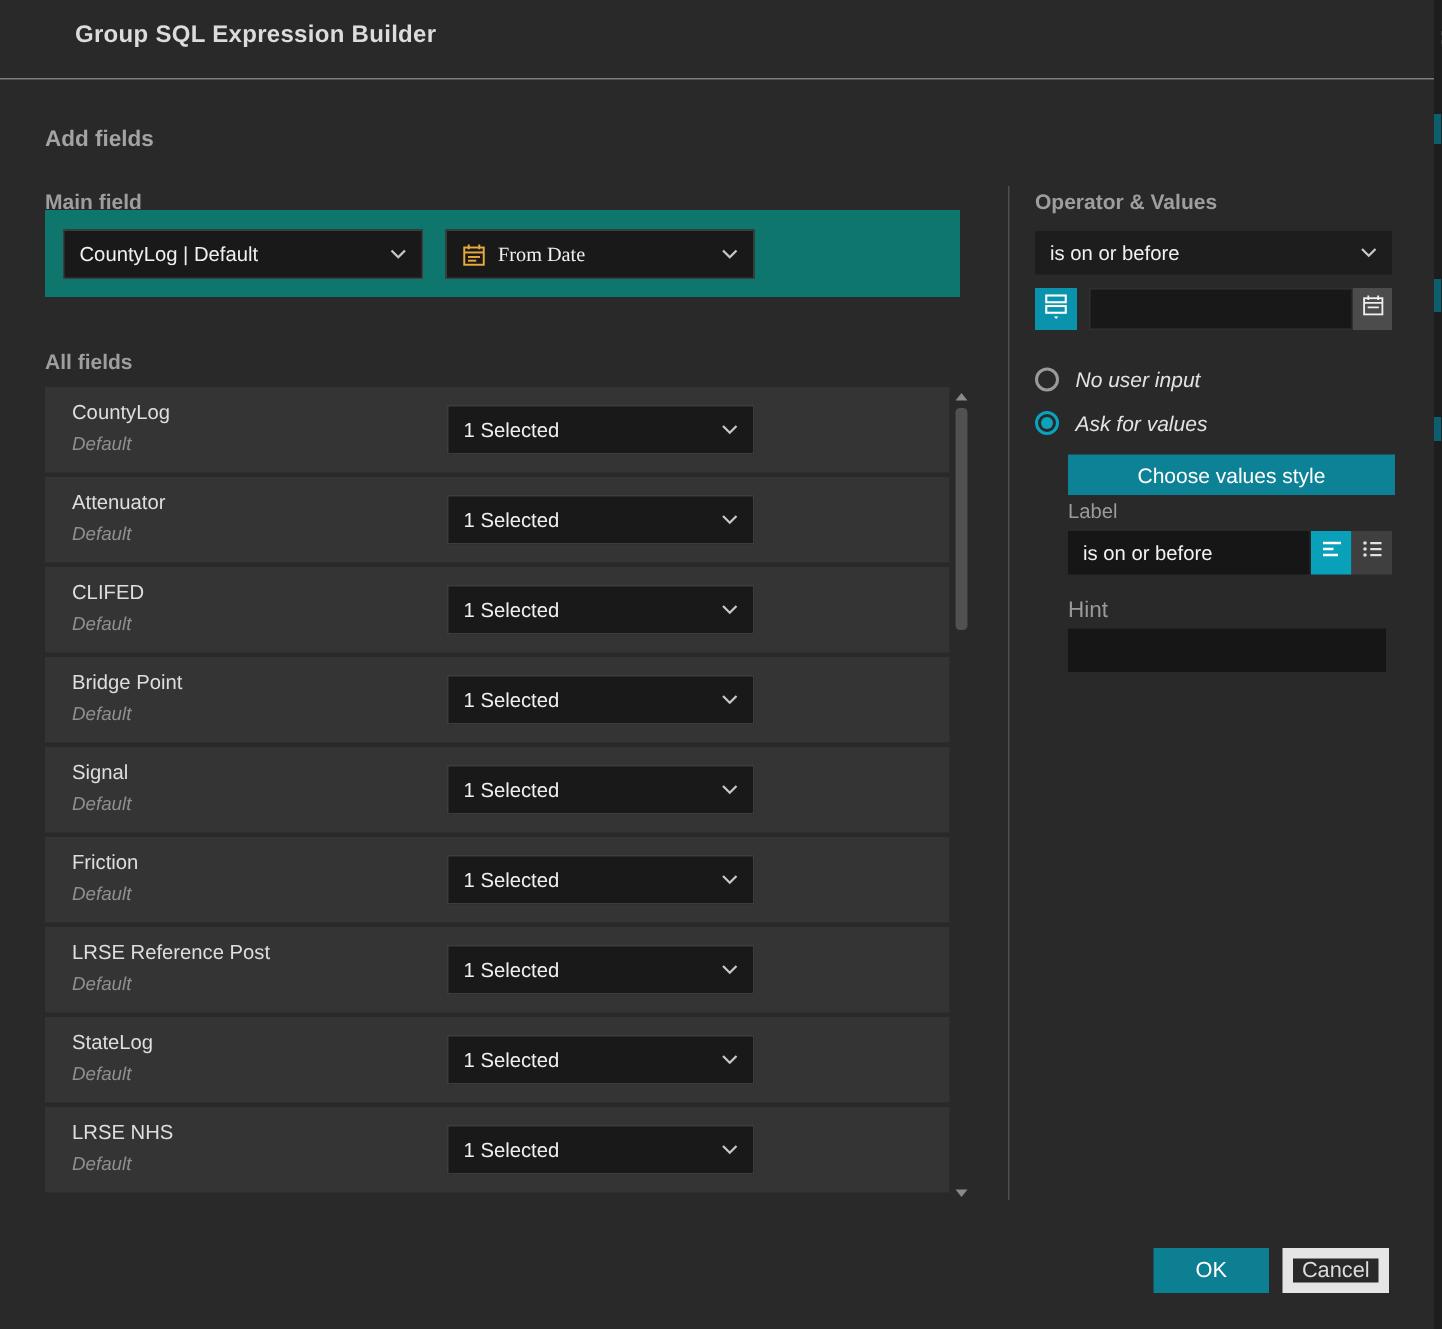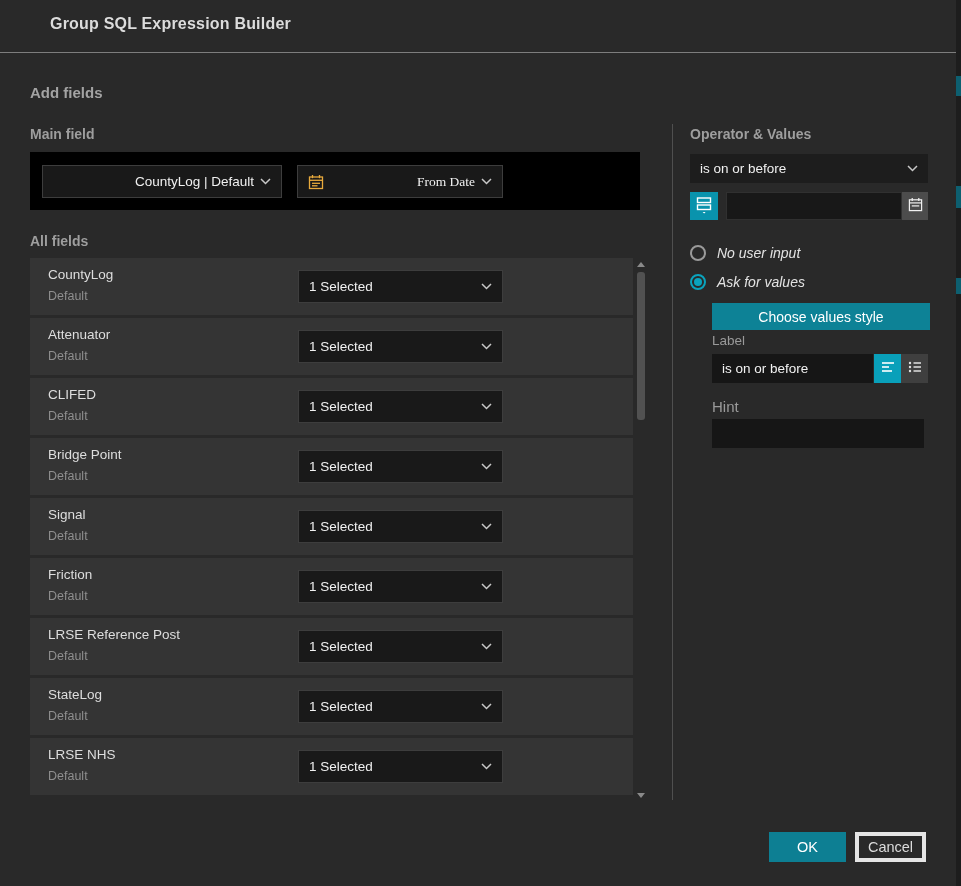--- a/index.html
+++ b/index.html
@@ -30,29 +30,29 @@
   
   .select {
     background:#191919; border:1px solid #3d3d3d; height:33px;
     display:flex; align-items:center; padding:0 10px; cursor:pointer;
     color:#f0f0f0; font-size:13.5px;
   }
   .select .lbl { flex:1 1 auto; white-space:nowrap; overflow:hidden; }
   .select .chev { flex:0 0 auto; margin-left:6px; }
 
   
-  .main-box { position:absolute; left:30px; top:152px; width:610px; height:58px; background:#000000;text-align:right; }
+  .main-box { position:absolute; left:30px; top:140px; width:610px; height:58px; background:#0f766e; }
   .sel-layer { position:absolute; left:12px; top:13px; width:240px; }
   .sel-field { position:absolute; left:267px; top:13px; width:206px;font-family:Liberation Serif, serif; }
   .sel-field .cal { margin-right:8px; display:flex; }
 
   
   .row { position:absolute; left:30px; width:603px; height:57px; background:#343434; }
   .row-name { position:absolute; left:18px; top:9px; font-size:13.5px; color:#dedede; }
-  .row-sub  { position:absolute; left:18px; top:31px; font-size:12.5px; color:#8f8f8f; }
+  .row-sub  { position:absolute; left:18px; top:31px; font-size:12.5px; color:#8f8f8f;font-style:italic; }
   .row-select { position:absolute; left:268px; top:12px; width:205px; }
 
   
   .sb-track { position:absolute; left:636px; top:258px; width:10px; height:542px; }
   .sb-up { position:absolute; left:637px; top:262px; width:0; height:0; border-left:4px solid transparent; border-right:4px solid transparent; border-bottom:5px solid #8a8a8a; }
   .sb-thumb { position:absolute; left:637px; top:272px; width:8px; height:148px; background:#515151; border-radius:3px; }
   .sb-down { position:absolute; left:637px; top:793px; width:0; height:0; border-left:4px solid transparent; border-right:4px solid transparent; border-top:5px solid #8a8a8a; }
 
   
   .v-divider { position:absolute; left:672px; top:124px; width:1px; height:676px; background:#4f4f4f; }
@@ -73,21 +73,21 @@
   .lbl-label { position:absolute; left:712px; top:333px; font-size:13.5px; color:#9a9a9a; }
   .label-input { position:absolute; left:712px; top:354px; width:161px; height:29px; background:#161616; border:none; color:#f2f2f2; font-size:13.5px; padding:0 10px; font-family:"Liberation Sans", sans-serif; }
   .tog-left { position:absolute; left:874px; top:354px; width:27px; height:29px; background:#09a0ba; display:flex; align-items:center; justify-content:center; cursor:pointer; }
   .tog-list { position:absolute; left:901px; top:354px; width:27px; height:29px; background:#3f3f3f; display:flex; align-items:center; justify-content:center; cursor:pointer; }
 
   .lbl-hint { position:absolute; left:712px; top:398px; font-size:15px; color:#9a9a9a; }
   .hint-input { position:absolute; left:712px; top:419px; width:212px; height:29px; background:#161616; border:none; color:#f2f2f2; font-size:13.5px; padding:0 10px; font-family:"Liberation Sans", sans-serif; }
 
   
   .btn-ok { position:absolute; left:769px; top:832px; width:77px; height:30px; background:#0d7f93; color:#fff; border:none; font-size:14.5px; cursor:pointer; font-family:"Liberation Sans", sans-serif; }
-  .btn-cancel { position:absolute; left:855px; top:832px; width:71px; height:30px; background:transparent; color:#dcdcdc; border:4px solid #e5e5e5; font-size:14.5px; cursor:pointer; font-family:"Liberation Sans", sans-serif; }
+  .btn-cancel { position:absolute; left:855px; top:832px; width:71px; height:30px; background:transparent; color:#dcdcdc; border:7px solid #e5e5e5; font-size:14.5px; cursor:pointer; font-family:"Liberation Sans", sans-serif; }
 </style>
 </head>
 <body>
 
 <div class="dialog">
   <div class="modal">
 
     <div class="titlebar">
       <div class="title">Group SQL Expression Builder</div>
       <div class="close-btn">✕</div>

